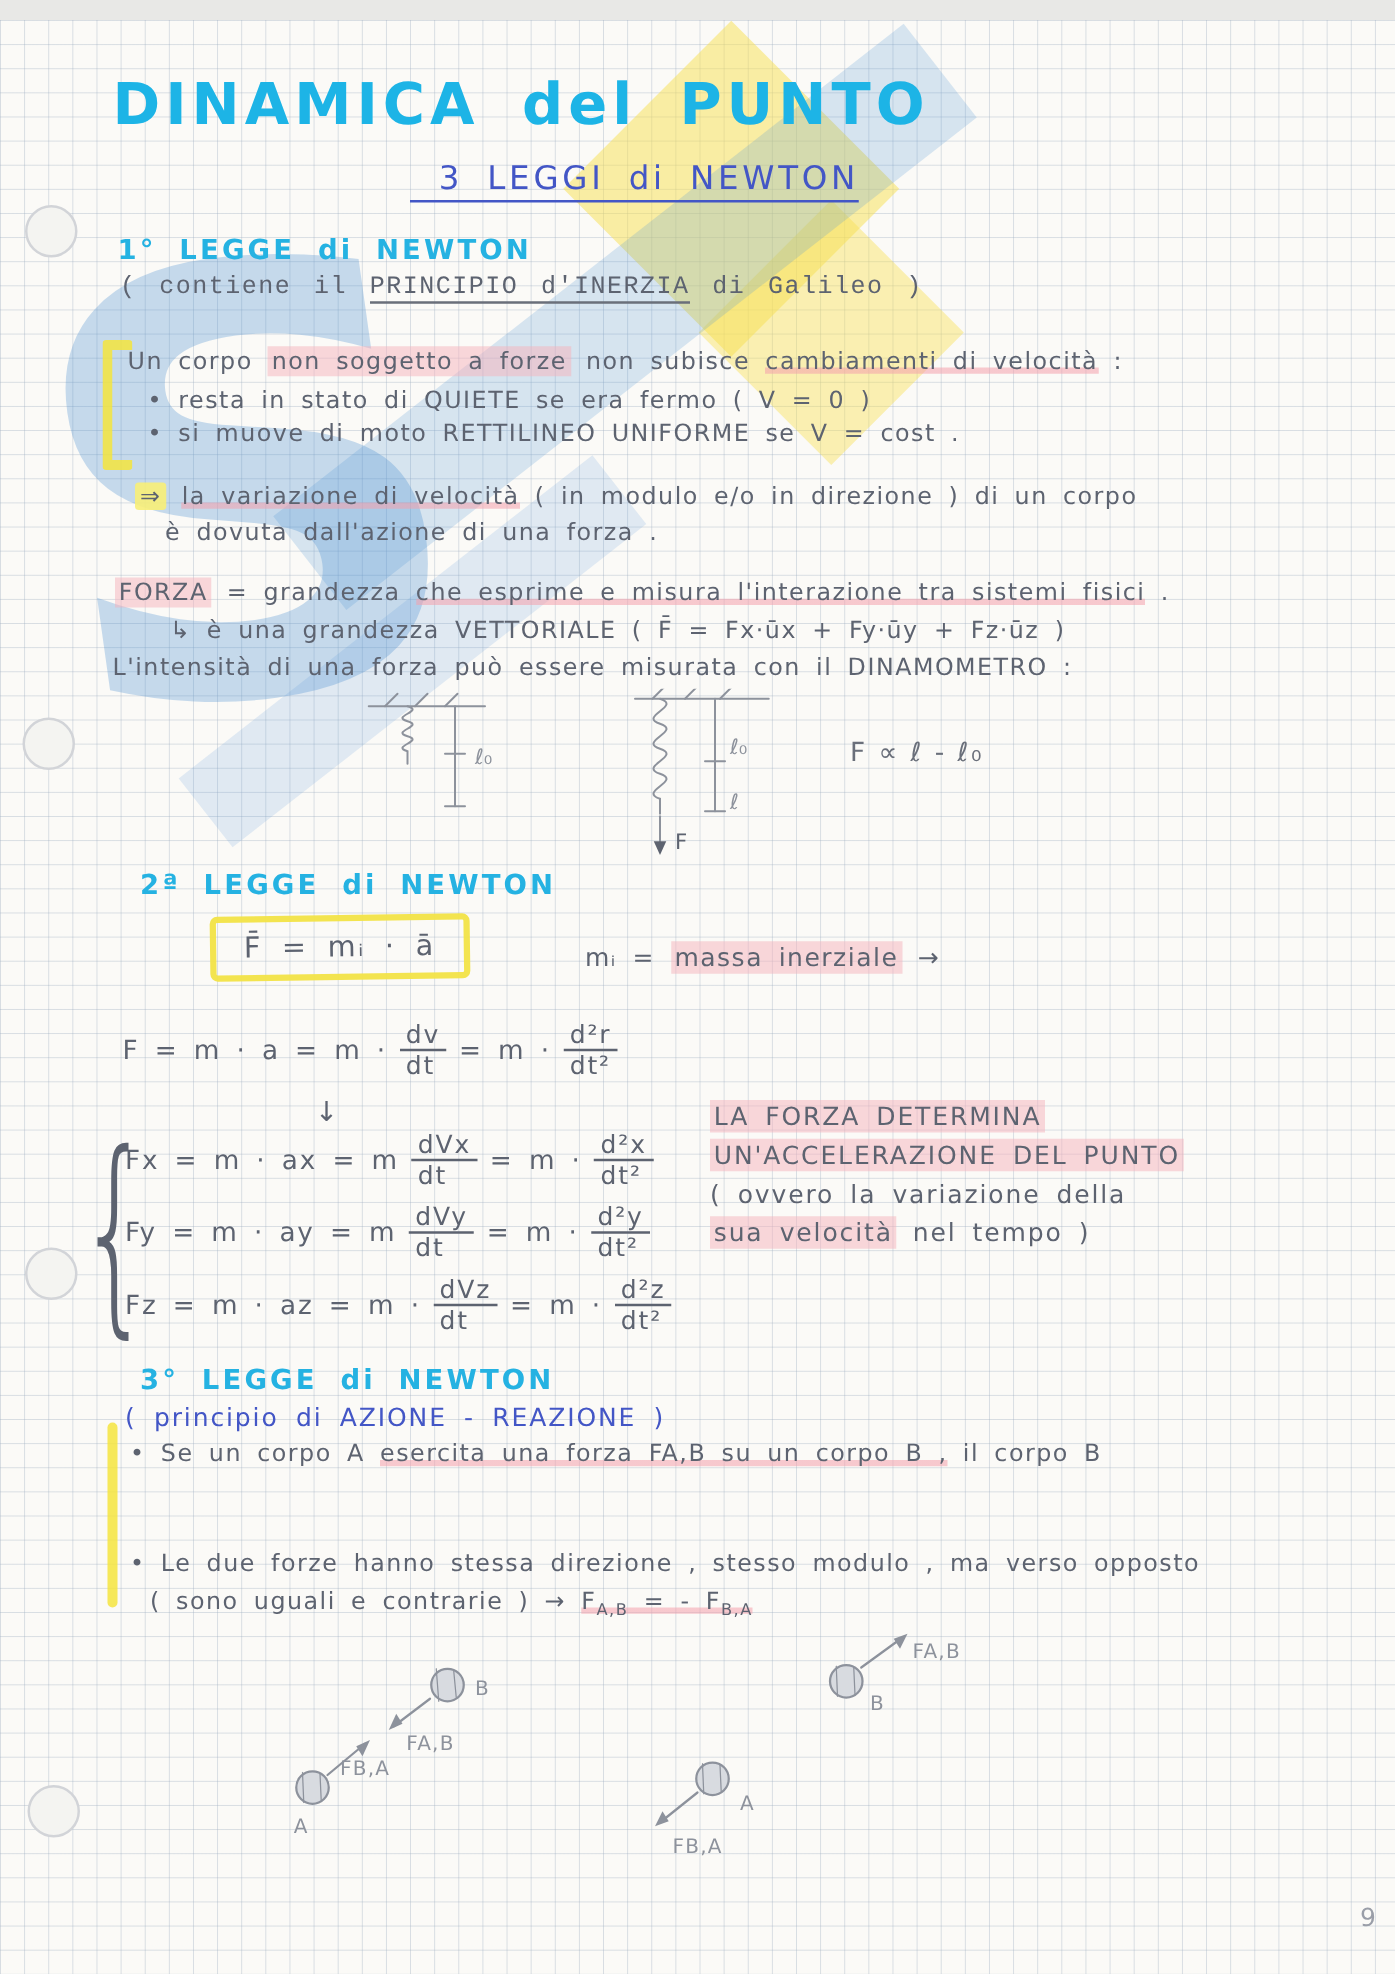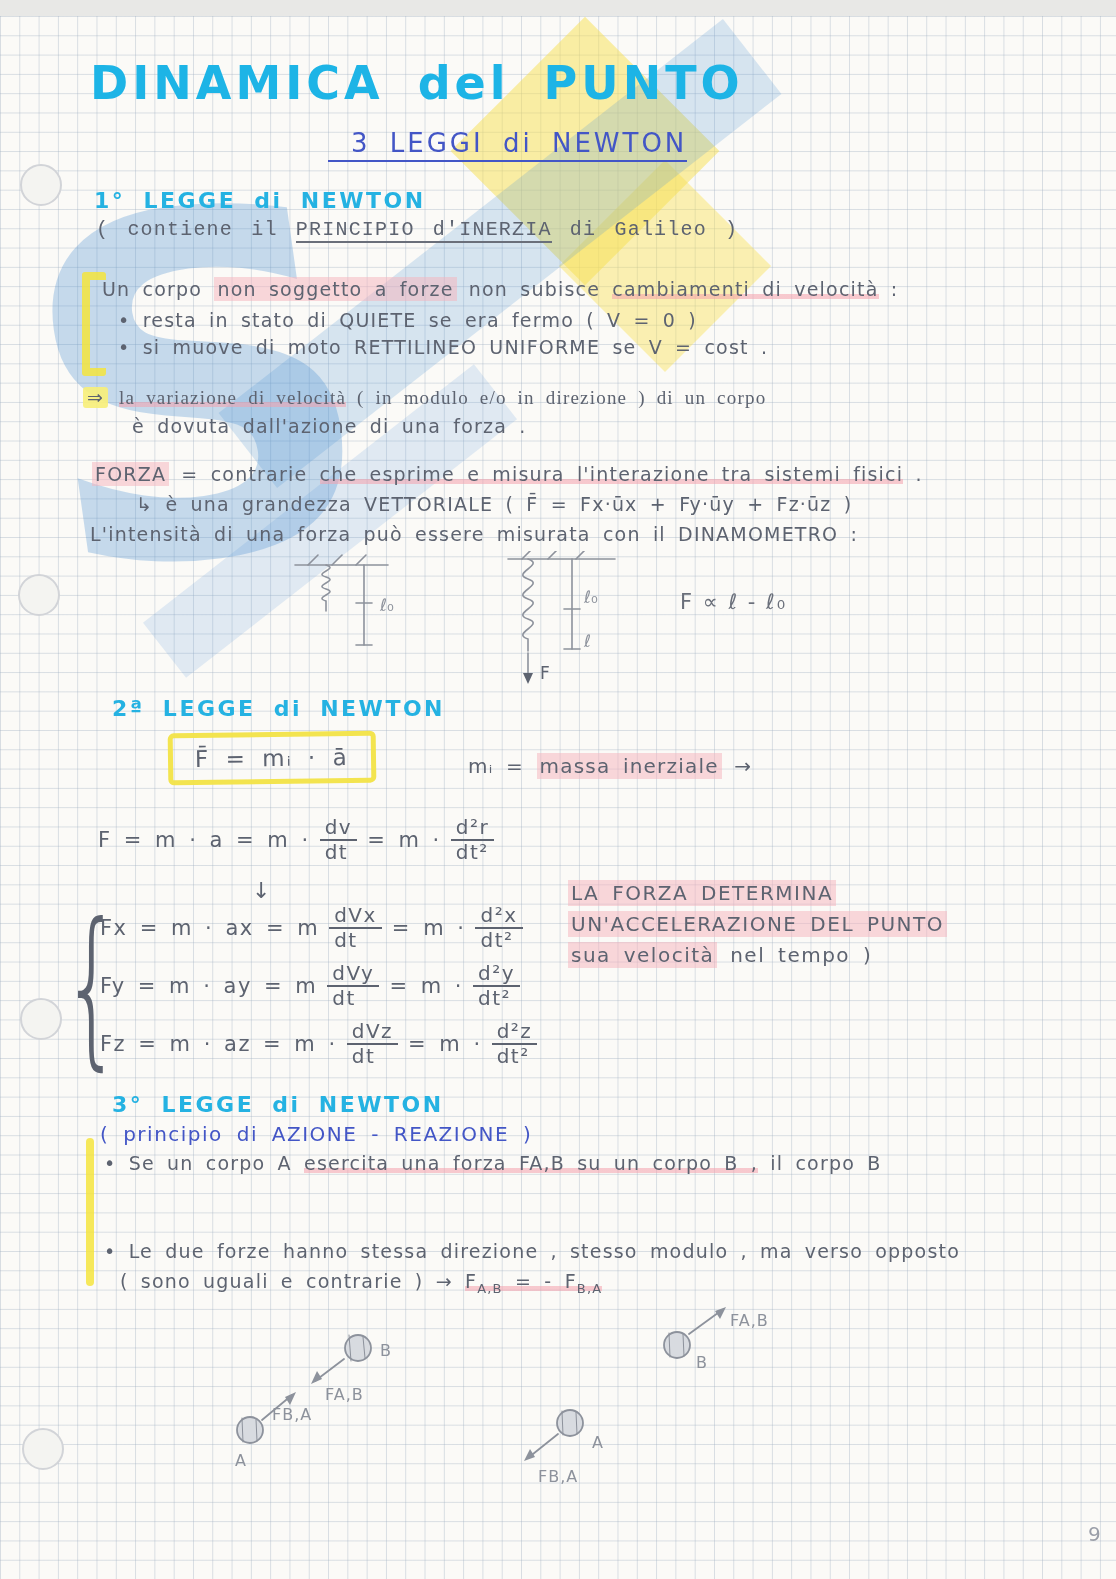--- a/index.html
+++ b/index.html
@@ -79,28 +79,28 @@
   </div>
   <div class="abs hand" style="left:118px;top:293px;">
     <span>•</span>
     <span>resta in stato di QUIETE se era fermo ( V = 0 )</span>
   </div>
   <div class="abs hand" style="left:118px;top:320px;">
     <span>•</span>
     <span>si muove di moto RETTILINEO UNIFORME  se V = cost .</span>
   </div>
 
-  <div class="abs hand" style="left:83px;top:370px;font-family:Liberation Serif, serif;">
+  <div class="abs hand" style="left:108px;top:370px;">
     <span class="hl-yellow">⇒</span>
     <span class="u-pink">la variazione di velocità</span><span> ( in modulo e/o in direzione ) di un corpo</span>
   </div>
   <div class="abs hand" style="left:132px;top:399px;">è dovuta dall'azione di una forza .</div>
 
   <div class="abs hand" style="left:92px;top:447px;">
-    <span class="hl-pink">FORZA</span><span> = contrarie </span><span class="u-pink">che esprime e misura l'interazione tra sistemi fisici</span><span> .</span>
+    <span class="hl-pink">FORZA</span><span> = grandezza </span><span class="u-pink">che esprime e misura l'interazione tra sistemi fisici</span><span> .</span>
   </div>
   <div class="abs hand" style="left:136px;top:477px;">
     <span>↳</span>
     <span>è una grandezza VETTORIALE </span><span>( F̄ = Fx·ūx + Fy·ūy + Fz·ūz )</span>
   </div>
   <div class="abs hand" style="left:90px;top:507px;">L'intensità di una forza può essere misurata con il DINAMOMETRO :</div>
 
   <svg class="abs" style="left:280px;top:535px;" width="580" height="135" viewBox="0 0 580 135">
     <g stroke="#8d929c" stroke-width="1.6" fill="none" stroke-linecap="round">
 
@@ -187,20 +187,21 @@
     <span>= m ·</span>
     <span class="frac">
         <span class="num">d²z</span>
         <span class="den">dt²</span>
       </span>
   </div>
 
   <div class="abs" style="left:568px;top:862px;font-size:20px;line-height:31px;letter-spacing:1.5px;word-spacing:5px;white-space:nowrap;">
     <div><span class="hl-pink">LA FORZA DETERMINA</span></div>
     <div><span class="hl-pink">UN'ACCELERAZIONE DEL PUNTO</span></div>
+    <div>( ovvero la variazione della</div>
     <div><span class="hl-pink">sua velocità</span><span> nel tempo )</span></div>
   </div>
 
   <div class="abs cyan-h" style="left:112px;top:1076px;font-size:22px;">3° LEGGE di NEWTON</div>
   <div class="abs pen-blue" style="left:100px;top:1106px;font-size:20px;">( principio di AZIONE - REAZIONE )</div>
 
   <div class="abs bar-yellow" style="left:86px;top:1122px;"></div>
 
   <div class="abs hand" style="left:104px;top:1136px;">
     <span>•</span>

